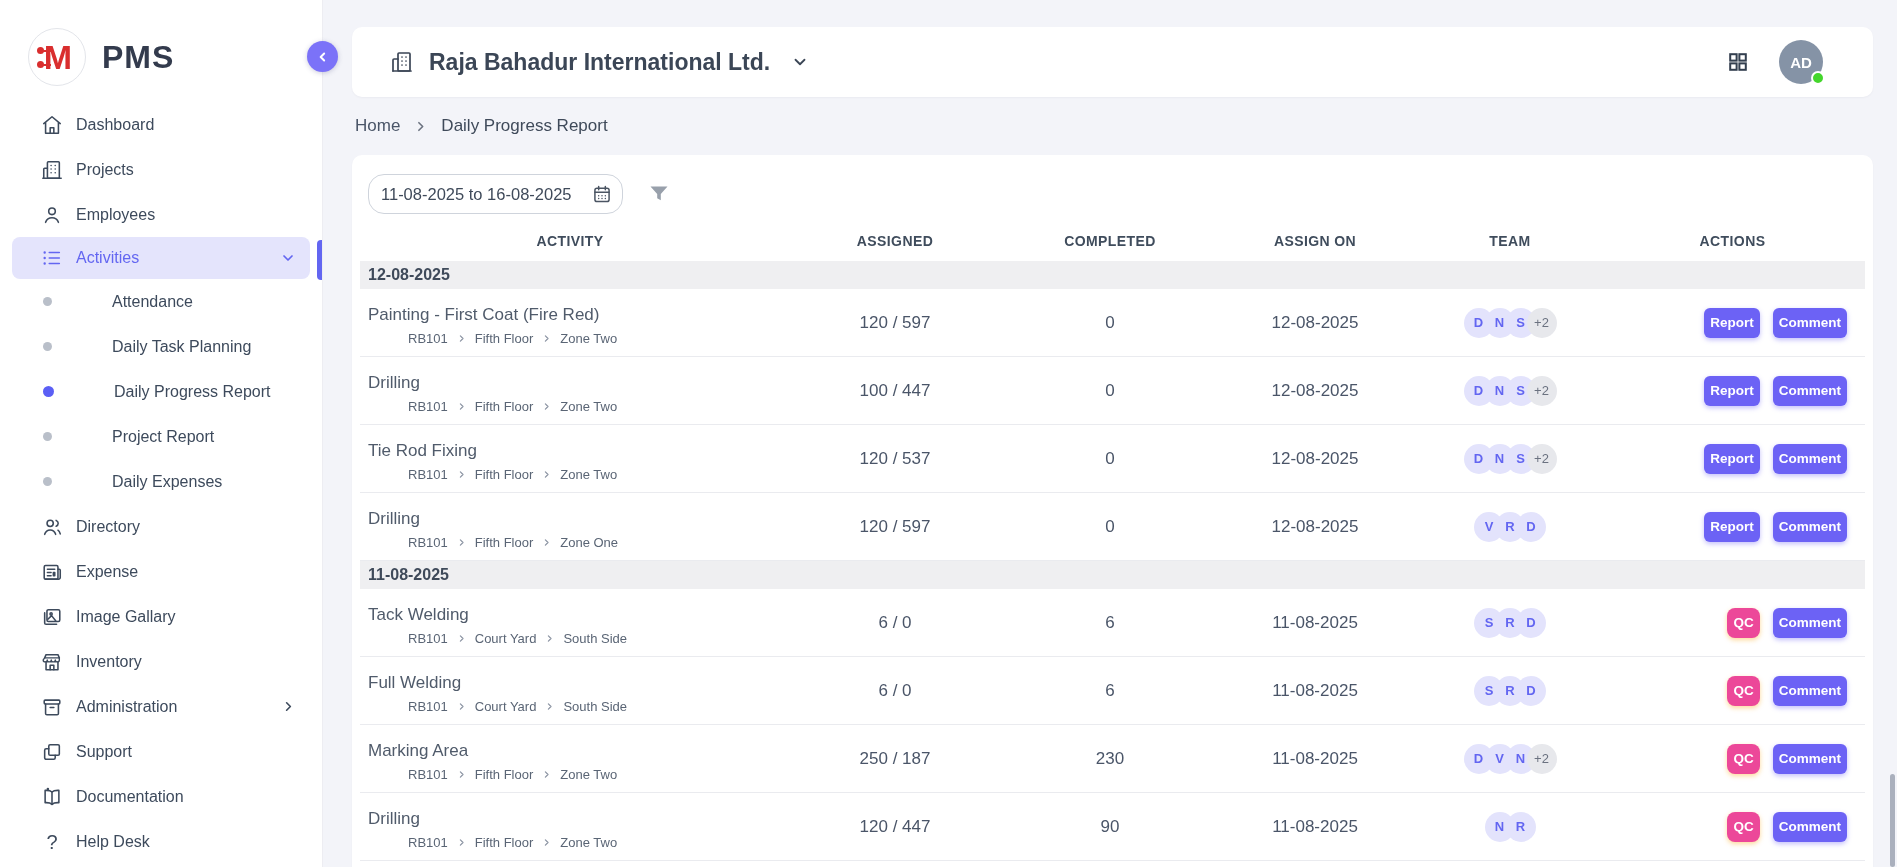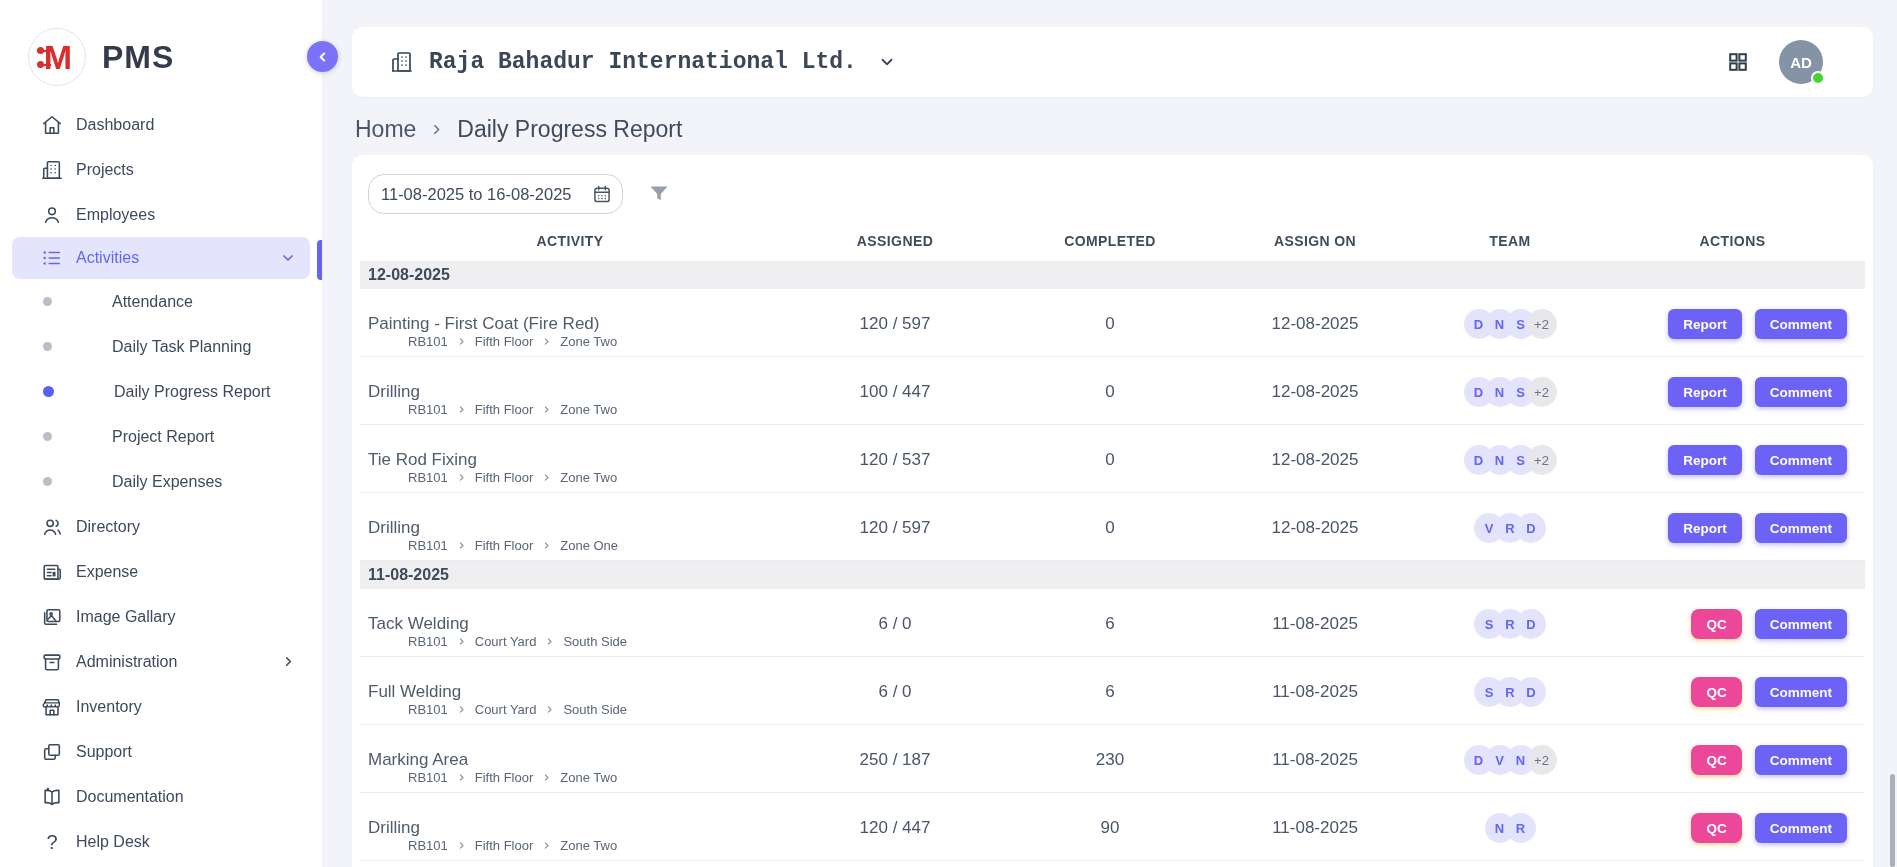--- a/index.html
+++ b/index.html
@@ -59,37 +59,37 @@
     box-shadow:0 1px 5px rgba(60,60,120,.25); z-index:9; cursor:pointer;
   }
 
   
   .main { position:absolute; left:323px; top:0; right:0; bottom:0; }
   .topbar {
     position:absolute; left:29px; top:27px; width:1521px; height:70px;
     background:#fff; border-radius:10px; box-shadow:0 1px 2px rgba(16,24,40,.04);
     display:flex; align-items:center; padding:0 50px 0 38px;
   }
-  .company { display:flex; align-items:center; gap:15px; cursor:pointer;font-family:Liberation Mono, monospace; }
+  .company { display:flex; align-items:center; gap:15px; cursor:pointer; }
   .company .cicon { color:#3b4656; display:flex; }
   .company .cname { font-size:23px; font-weight:600; color:#3b4656; }
   .company .cchev { color:#3b4656; display:flex; margin-left:6px; }
   .topbar-right { margin-left:auto; display:flex; align-items:center; gap:30px; }
   .grid-icon { color:#333f4f; display:flex; cursor:pointer; }
   .avatar-wrap { position:relative; width:44px; height:44px; cursor:pointer; }
   .avatar {
     width:44px; height:44px; border-radius:50%; background:#8593a6; color:#fff;
     font-size:15px; font-weight:bold; display:flex; align-items:center; justify-content:center;
   }
   .status-dot {
     position:absolute; right:-2px; bottom:-1px; width:14px; height:14px; border-radius:50%;
     background:#44d62c; border:2px solid #fff;
   }
 
-  .breadcrumb { position:absolute; left:32px; top:116px; display:flex; align-items:center; gap:14px; font-size:23px; }
+  .breadcrumb { position:absolute; left:32px; top:116px; display:flex; align-items:center; gap:14px; font-size:17px; }
   .breadcrumb .bc-home { color:#4a5568; cursor:pointer; }
   .breadcrumb .bc-sep { color:#6b7280; display:flex; }
   .breadcrumb .bc-current { color:#3f4a5a; }
 
   .content-card {
     position:absolute; left:29px; top:155px; width:1521px; height:760px;
     background:#fff; border-radius:10px; box-shadow:0 1px 2px rgba(16,24,40,.04);
     padding:12px 8px 0 8px;
   }
   .filter-row { display:flex; align-items:center; padding:0 8px; height:54px; }
@@ -106,37 +106,37 @@
   .thead { display:grid; grid-template-columns:420px 230px 200px 210px 180px 1fr; height:40px; align-items:center; }
   .th { text-align:center; font-size:14px; font-weight:600; color:#3f4c5c; letter-spacing:.4px; }
   .group-row {
     height:28px; background:#efeff1; display:flex; align-items:center;
     padding-left:8px; font-size:16px; font-weight:bold; color:#3f4a5a;
   }
   .data-row {
     display:grid; grid-template-columns:420px 230px 200px 210px 180px 1fr;
     height:68px; align-items:center; border-bottom:1px solid #eaebef; background:#fff;
   }
-  .cell-activity { height:100%; display:flex; flex-direction:column; justify-content:space-between; padding:25px 0 10px 8px; }
+  .cell-activity { height:100%; display:flex; flex-direction:column; justify-content:space-between; padding:16px 0 10px 8px; }
   .act-name { font-size:17px; color:#505b6b; }
   .act-path { display:flex; align-items:center; gap:9px; font-size:13px; color:#5a6575;margin-left:40px; }
   .act-path .pchev { color:#8a93a2; display:flex; }
   .cell-num { text-align:center; font-size:17px; color:#4a5568; }
   .cell-team { display:flex; align-items:center; justify-content:center; }
   .tavatar {
     width:30px; height:30px; border-radius:50%; background:#e3e3fc; color:#6366f1;
     font-size:13px; font-weight:600; display:flex; align-items:center; justify-content:center;
     border:0; margin-left:-9px;
   }
   .tavatar:first-child { margin-left:0; }
   .tavatar.more { background:#e7e8ec; color:#6b7280; font-weight:500; }
   .cell-actions { display:flex; align-items:center; justify-content:flex-end; gap:13px; padding-right:18px; }
   .btn {
     height:30px; border:none; border-radius:6px; color:#fff; font-family:"Liberation Sans", sans-serif;
-    font-size:13.5px; font-weight:bold; cursor:pointer; padding:0 15px;
+    font-size:13.5px; font-weight:bold; cursor:pointer; padding:0 6px;
   }
   .btn.purple { background:#6c62f5; box-shadow:0 2px 5px rgba(108,98,245,.4); }
   .btn.orange { background:#ec4899; box-shadow:0 2px 5px rgba(251,160,0,.4);border-radius:8px; }
 
   .scrollbar-thumb {
     position:absolute; right:2px; top:774px; width:5px; height:93px;
     background:#aab0bd; border-radius:3px;
   }
 </style>
 </head>
@@ -247,42 +247,42 @@
               <path d="M4 7.5v11A1.5 1.5 0 0 0 5.5 20H17"></path>
               <circle cx="11" cy="8.6" r="1.2"></circle>
               <path d="M7.5 14.5l4-4 4.5 5.5"></path>
             </svg>
           </span>
           <span class="nlabel">Image Gallary</span>
         </div>
         <div class="nav-item">
           <span class="nicon">
             <svg width="22" height="22" viewBox="0 0 24 24" fill="none" stroke="currentColor" stroke-width="1.7" stroke-linecap="round" stroke-linejoin="round">
+              <path d="M4 7.5 5.5 4h13L20 7.5"></path>
+              <path d="M4 7.5h16v2.2a2.2 2.2 0 0 1-4.4 0 2.2 2.2 0 0 1-4.4 0 2.2 2.2 0 0 1-4.4 0 2.2 2.2 0 0 1-4.4 0z" stroke-width="1.5"></path>
+              <path d="M5.5 12v8.5h13V12"></path>
+              <path d="M10 20.5v-5h4v5"></path>
+            </svg>
+          </span>
+          <span class="nlabel">Inventory</span>
+        </div>
+        <div class="nav-item">
+          <span class="nicon">
+            <svg width="22" height="22" viewBox="0 0 24 24" fill="none" stroke="currentColor" stroke-width="1.7" stroke-linecap="round" stroke-linejoin="round">
               <rect x="3.5" y="4.5" width="17" height="4.2" rx="1"></rect>
               <path d="M5 8.7V19a1.5 1.5 0 0 0 1.5 1.5h11A1.5 1.5 0 0 0 19 19V8.7"></path>
               <path d="M10 12.5h4"></path>
             </svg>
           </span>
           <span class="nlabel">Administration</span>
           <span class="chev-right">
             <svg width="15" height="15" viewBox="0 0 24 24" fill="none" stroke="currentColor" stroke-width="2.6" stroke-linecap="round" stroke-linejoin="round">
               <polyline points="9 6 15 12 9 18"></polyline>
             </svg>
           </span>
-        </div>
-        <div class="nav-item">
-          <span class="nicon">
-            <svg width="22" height="22" viewBox="0 0 24 24" fill="none" stroke="currentColor" stroke-width="1.7" stroke-linecap="round" stroke-linejoin="round">
-              <path d="M4 7.5 5.5 4h13L20 7.5"></path>
-              <path d="M4 7.5h16v2.2a2.2 2.2 0 0 1-4.4 0 2.2 2.2 0 0 1-4.4 0 2.2 2.2 0 0 1-4.4 0 2.2 2.2 0 0 1-4.4 0z" stroke-width="1.5"></path>
-              <path d="M5.5 12v8.5h13V12"></path>
-              <path d="M10 20.5v-5h4v5"></path>
-            </svg>
-          </span>
-          <span class="nlabel">Inventory</span>
         </div>
         <div class="nav-item">
           <span class="nicon">
             <svg width="22" height="22" viewBox="0 0 24 24" fill="none" stroke="currentColor" stroke-width="1.7" stroke-linecap="round" stroke-linejoin="round">
               <rect x="8.5" y="4" width="11.5" height="11.5" rx="1.4"></rect>
               <path d="M15.5 15.5v2.9a1.6 1.6 0 0 1-1.6 1.6H5.6A1.6 1.6 0 0 1 4 18.4V10a1.6 1.6 0 0 1 1.6-1.6h2.9"></path>
             </svg>
           </span>
           <span class="nlabel">Support</span>
         </div>

